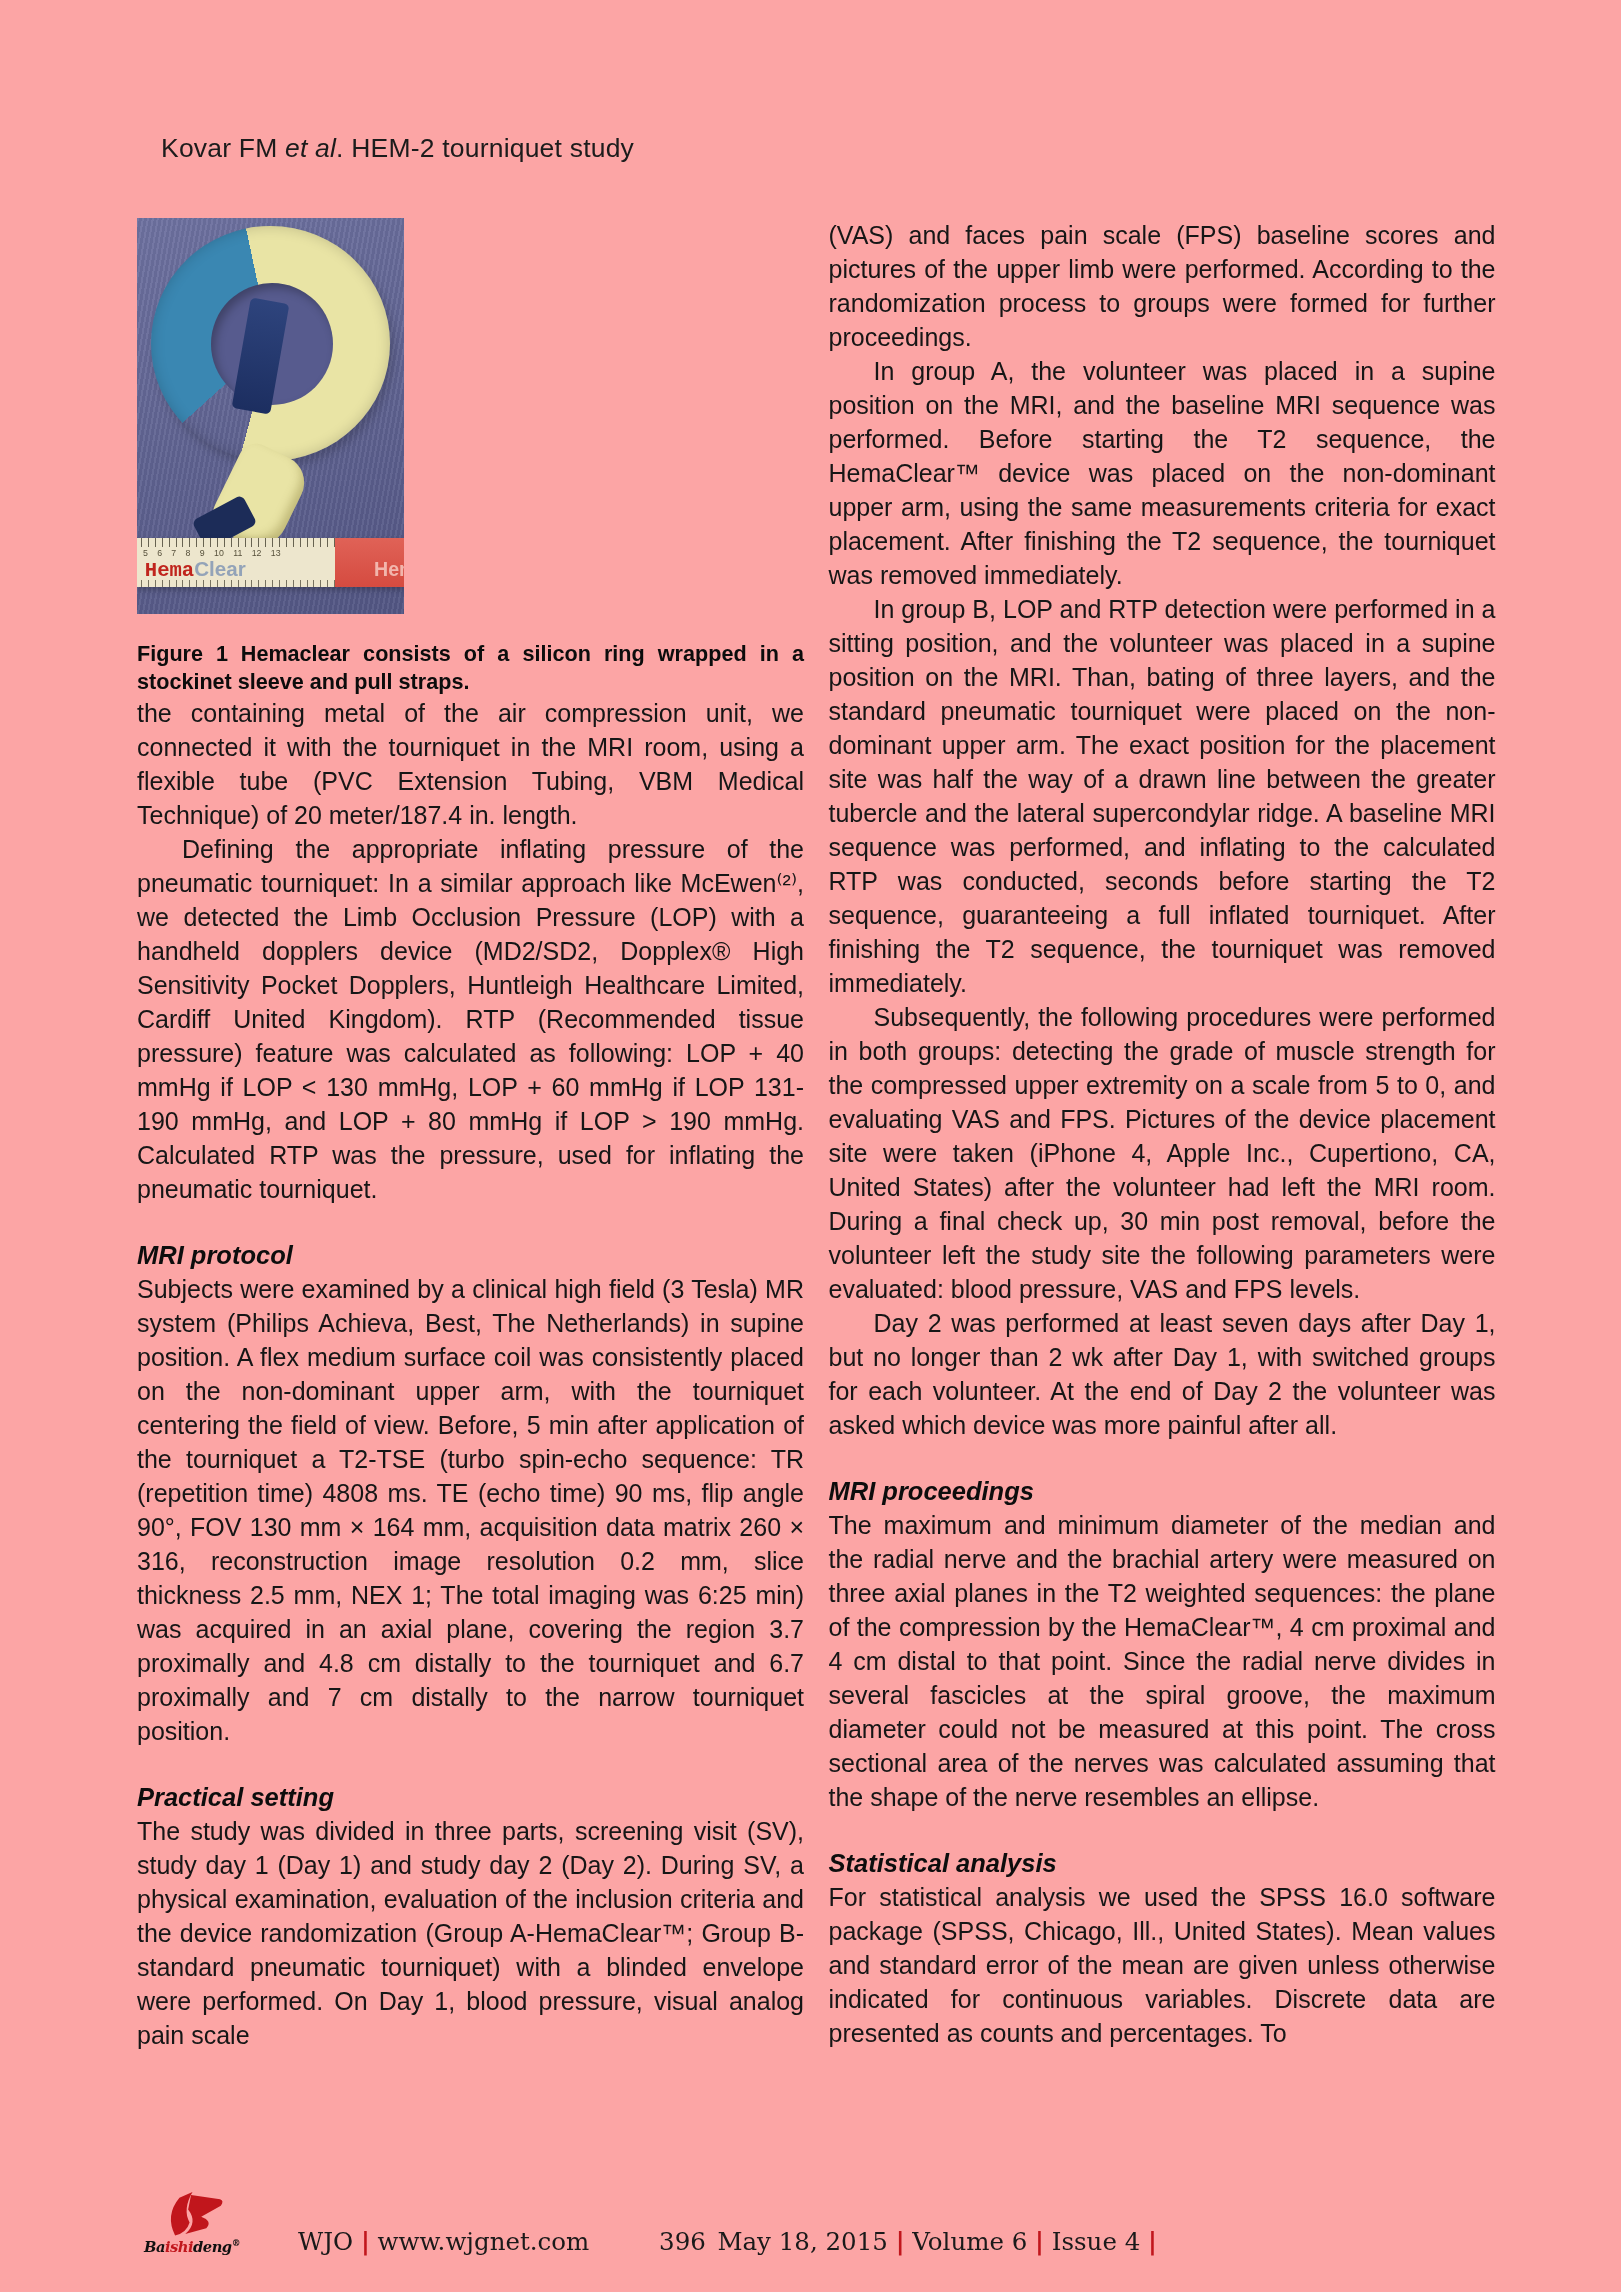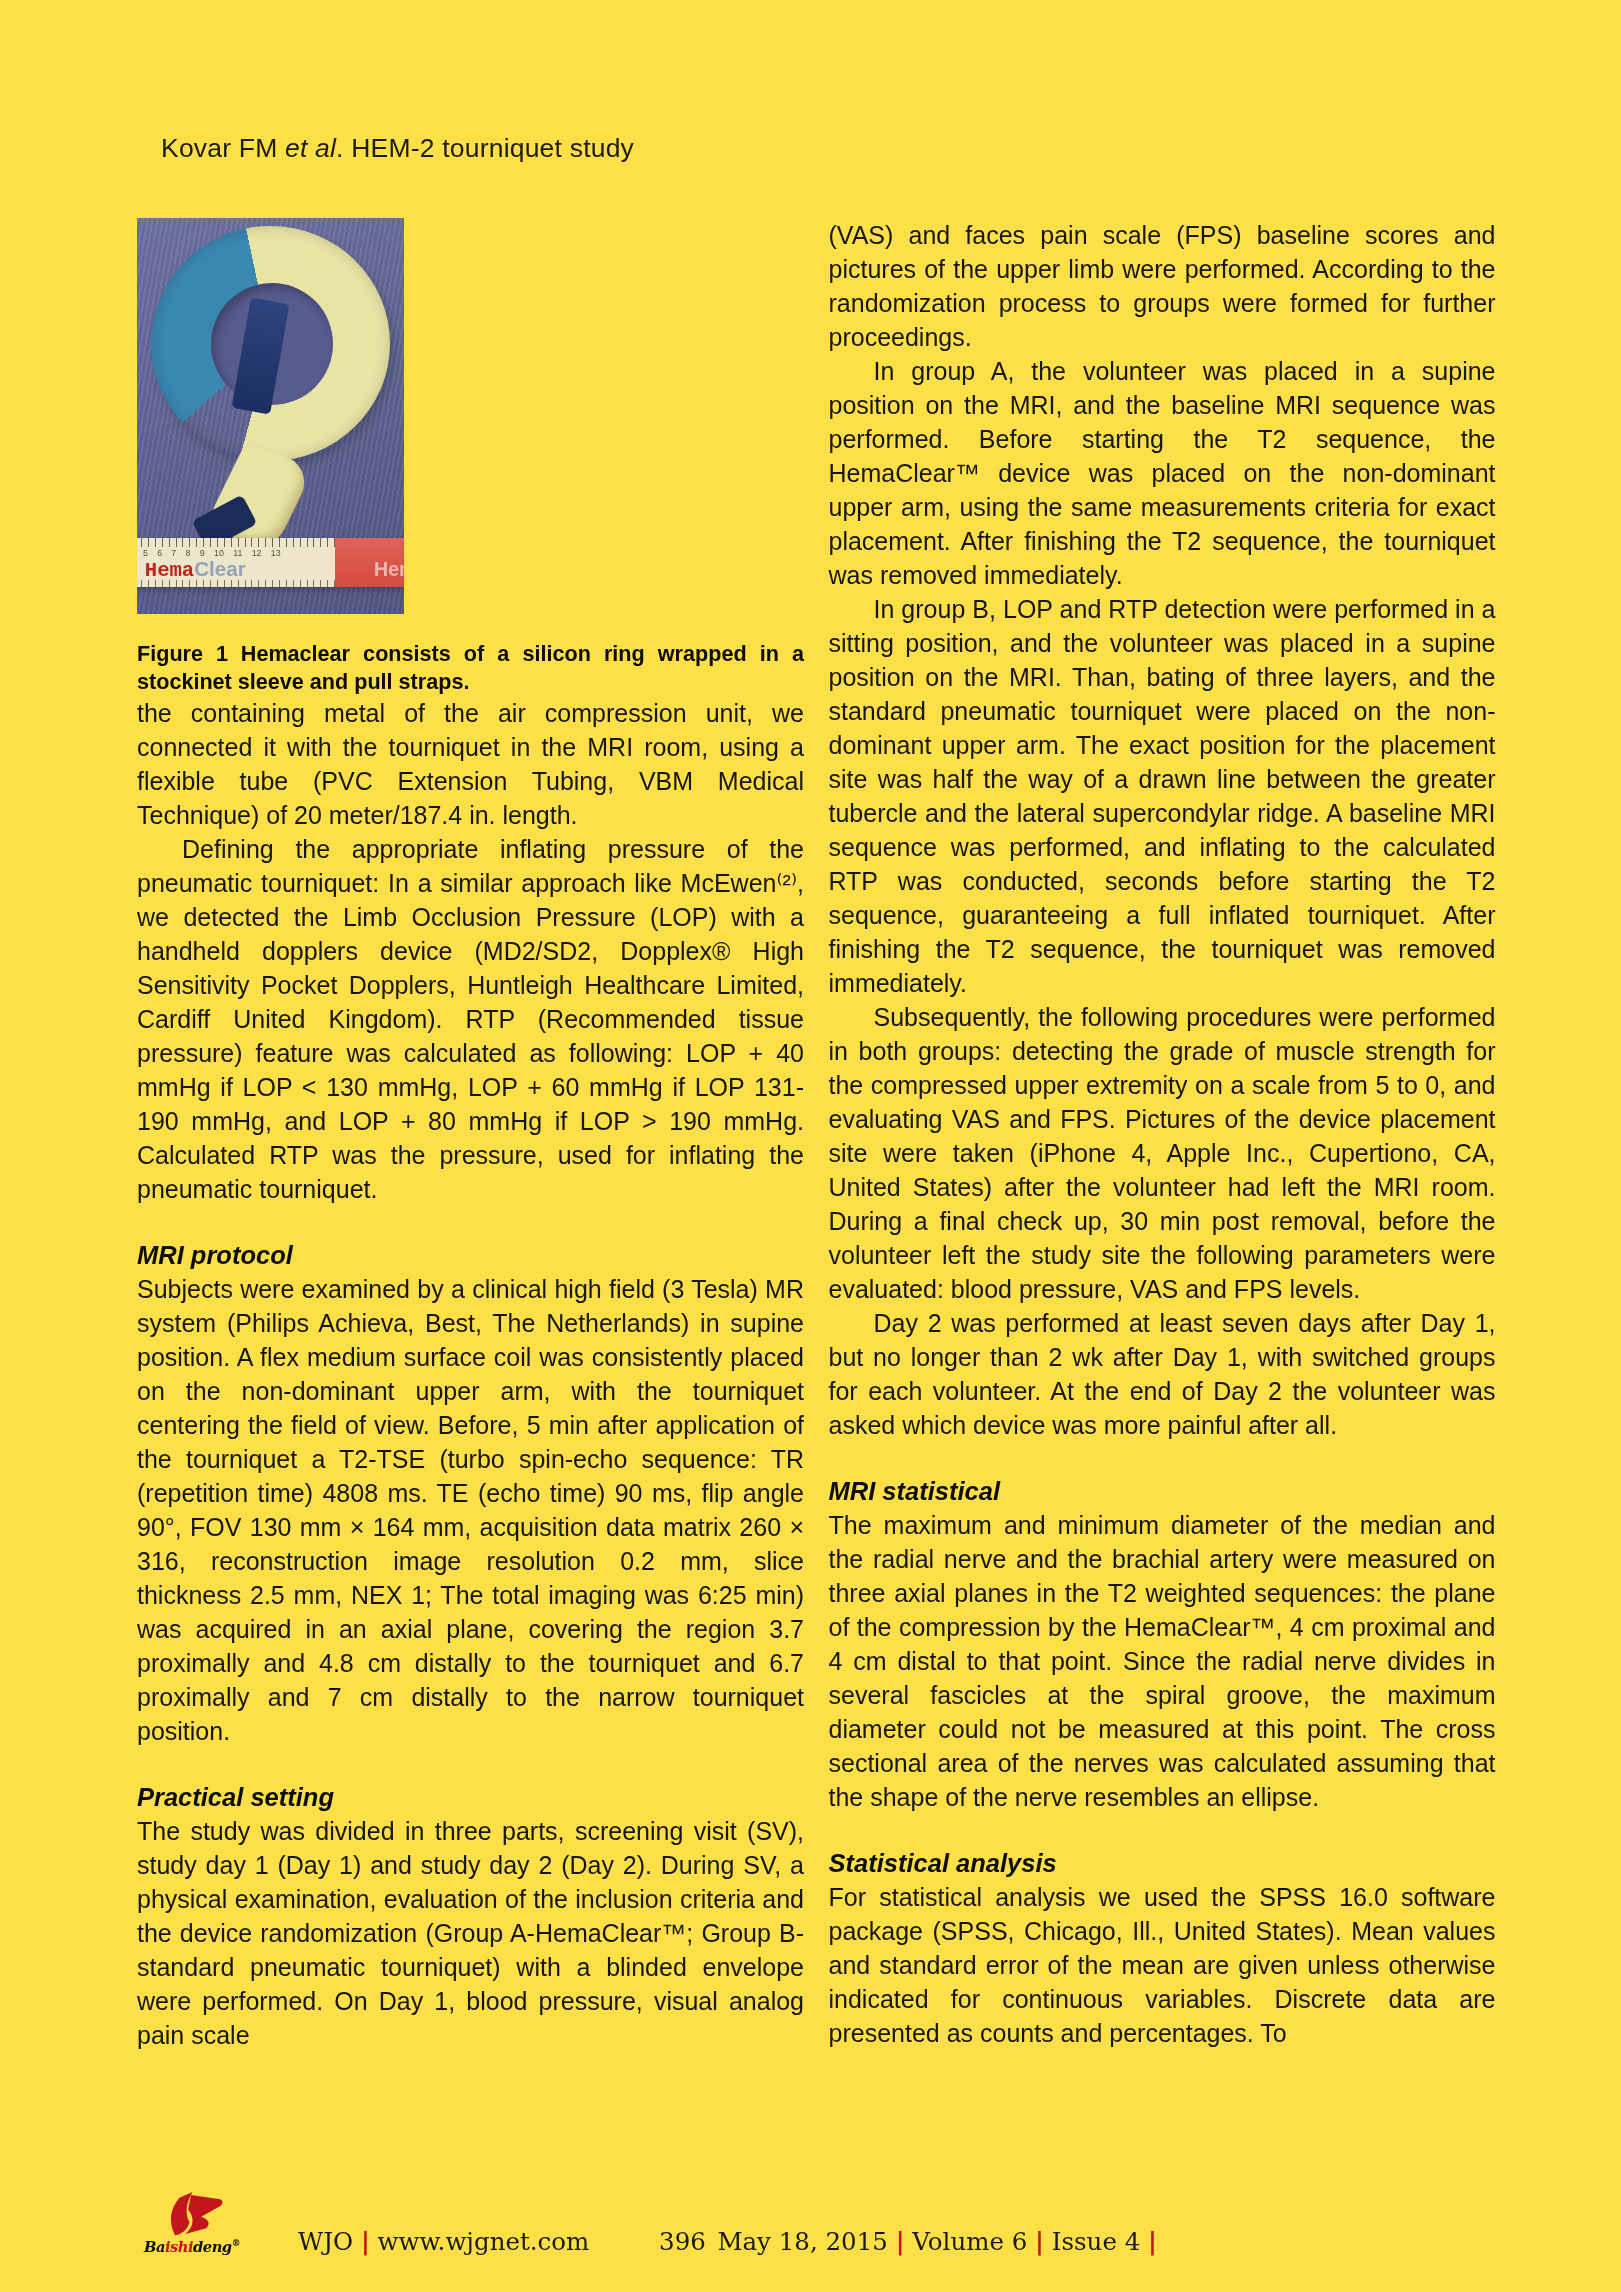--- a/index.html
+++ b/index.html
@@ -1,18 +1,18 @@
 <!DOCTYPE html>
 <html><head>
 <meta charset="utf-8">
 <style>
   html,body { margin:0; padding:0; background:#e8e8e8; }
   .page {
     position:relative; width:1621px; height:2293px; margin:0 auto;
-    background:#fde047; overflow:hidden;
+    background:#fca5a5; overflow:hidden;
     font-family:"Liberation Sans","DejaVu Sans",sans-serif; color:#151515;
   }
   
   .running-head {
     position:absolute; left:161px; top:133px;
     font-size:26.5px; color:#1c1c1c; letter-spacing:0.2px;
   }
   .running-head .etal { font-style:italic; }
 
   
@@ -169,21 +169,21 @@
       <h3 class="subhead">Practical setting</h3>
       <p class="body">The study was divided in three parts, screening visit (SV), study day 1 (Day 1) and study day 2 (Day 2). During SV, a physical examination, evaluation of the inclusion criteria and the device randomization (Group A-HemaClear™; Group B- standard pneumatic tourniquet) with a blinded envelope were performed. On Day 1, blood pressure, visual analog pain scale</p>
     </div>
 
     <div class="col">
       <p class="body">(VAS) and faces pain scale (FPS) baseline scores and pictures of the upper limb were performed. According to the randomization process to groups were formed for further proceedings.</p>
       <p class="body indent">In group A, the volunteer was placed in a supine position on the MRI, and the baseline MRI sequence was performed. Before starting the T2 sequence, the HemaClear™ device was placed on the non-dominant upper arm, using the same measurements criteria for exact placement. After finishing the T2 sequence, the tourniquet was removed immediately.</p>
       <p class="body indent">In group B, LOP and RTP detection were performed in a sitting position, and the volunteer was placed in a supine position on the MRI. Than, bating of three layers, and the standard pneumatic tourniquet were placed on the non-dominant upper arm. The exact position for the placement site was half the way of a drawn line between the greater tubercle and the lateral supercondylar ridge. A baseline MRI sequence was performed, and inflating to the calculated RTP was conducted, seconds before starting the T2 sequence, guaranteeing a full inflated tourniquet. After finishing the T2 sequence, the tourniquet was removed immediately.</p>
       <p class="body indent">Subsequently, the following procedures were performed in both groups: detecting the grade of muscle strength for the compressed upper extremity on a scale from 5 to 0, and evaluating VAS and FPS. Pictures of the device placement site were taken (iPhone 4, Apple Inc., Cupertiono, CA, United States) after the volunteer had left the MRI room. During a final check up, 30 min post removal, before the volunteer left the study site the following parameters were evaluated: blood pressure, VAS and FPS levels.</p>
       <p class="body indent">Day 2 was performed at least seven days after Day 1, but no longer than 2 wk after Day 1, with switched groups for each volunteer. At the end of Day 2 the volunteer was asked which device was more painful after all.</p>
-      <h3 class="subhead">MRI statistical</h3>
+      <h3 class="subhead">MRI proceedings</h3>
       <p class="body">The maximum and minimum diameter of the median and the radial nerve and the brachial artery were measured on three axial planes in the T2 weighted sequences: the plane of the compression by the HemaClear™, 4 cm proximal and 4 cm distal to that point. Since the radial nerve divides in several fascicles at the spiral groove, the maximum diameter could not be measured at this point. The cross sectional area of the nerves was calculated assuming that the shape of the nerve resembles an ellipse.</p>
       <h3 class="subhead">Statistical analysis</h3>
       <p class="body">For statistical analysis we used the SPSS 16.0 software package (SPSS, Chicago, Ill., United States). Mean values and standard error of the mean are given unless otherwise indicated for continuous variables. Discrete data are presented as counts and percentages. To</p>
     </div>
   </div>
 
   <div class="footer">
 
     <div class="logo">
       <svg width="65" height="45" viewBox="0 0 88 62">

